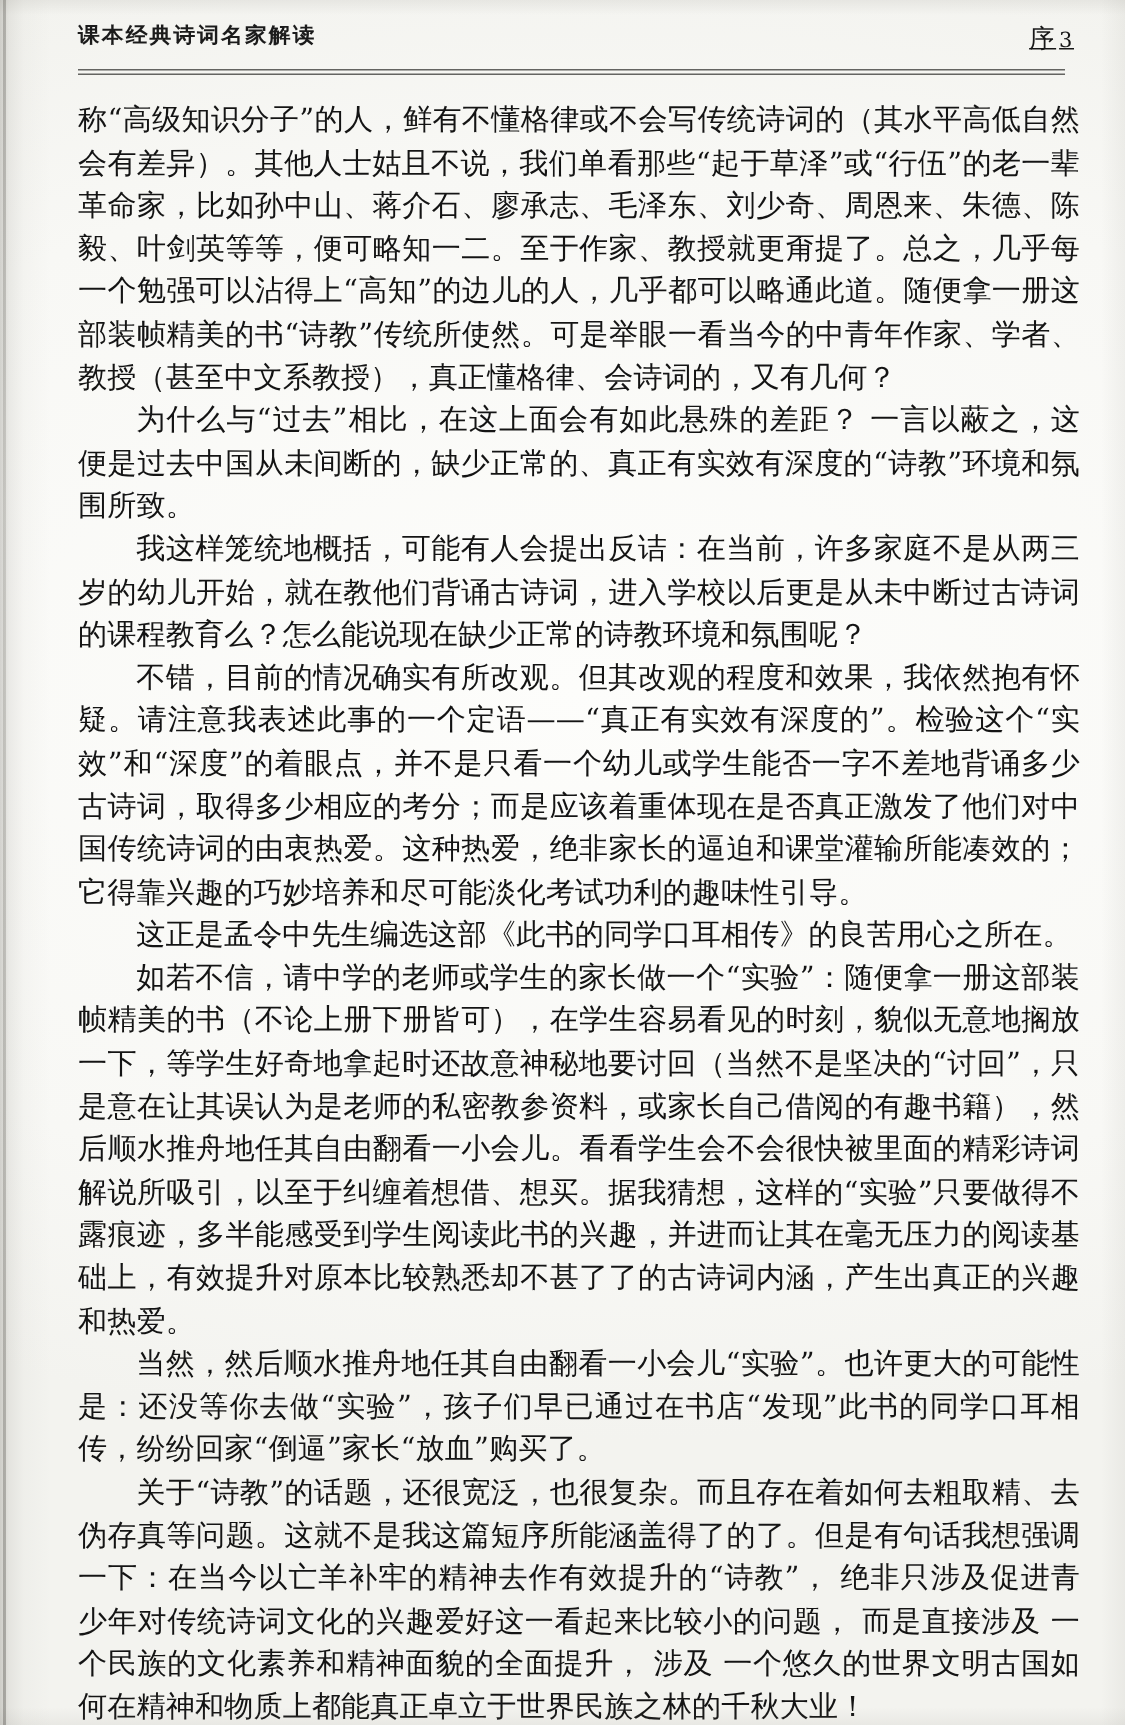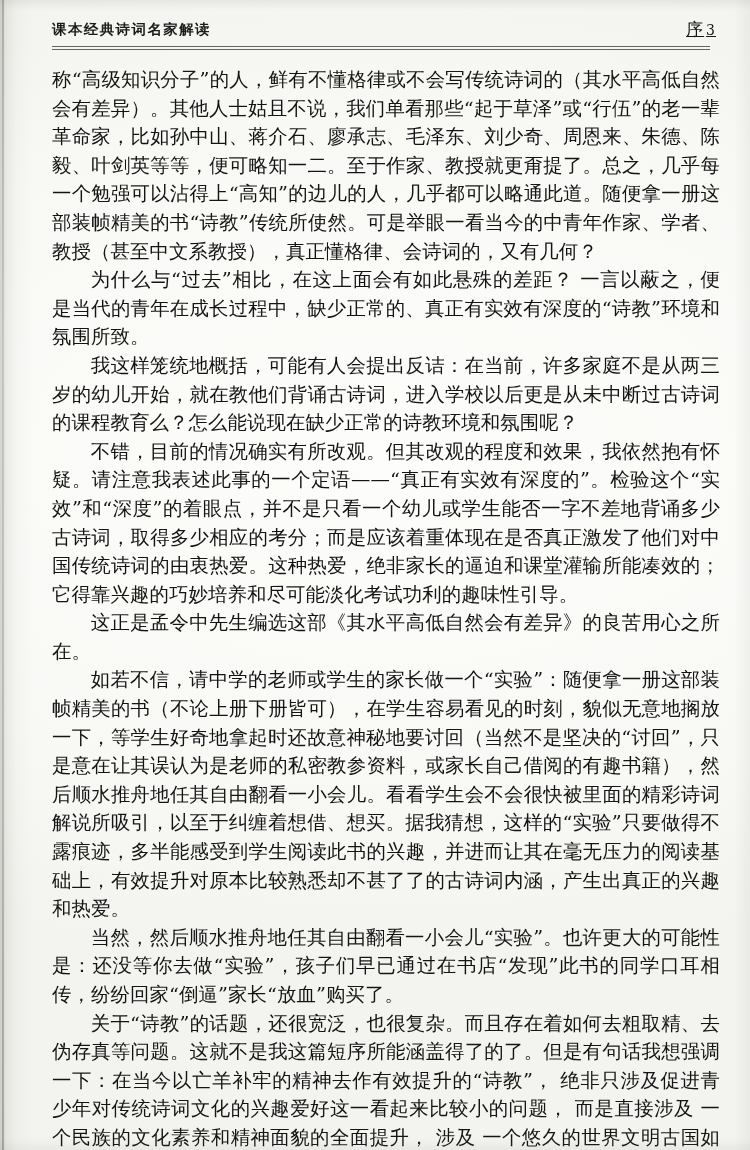--- a/index.html
+++ b/index.html
@@ -80,21 +80,21 @@
     position: absolute;
     left: 52px;
     top: 14px;
     width: 668px;
     z-index: 2;
   }
 
   
   .running-head {
     display: flex;
-    align-items: center;
+    align-items: flex-start;
     justify-content: space-between;
     height: 30px;
   }
   .rh-title {
     font-family: "DejaVu Serif", "Liberation Serif", serif;
     font-size: 14.5px;
     font-weight: bold;
     letter-spacing: 1.4px;
     color: #1b1b1b;
     transform: scaleY(0.96);
@@ -175,23 +175,23 @@
       <div class="rh-title">课本经典诗词名家解读</div>
       <div class="rh-folio">
         <span>序</span><span class="folio-num">3</span>
       </div>
     </div>
 
     <div class="rule-double"></div>
 
     <div class="body-text" id="body-text">
         <p class="noindent last-line-left">称“高级知识分子”的人，鲜有不懂格律或不会写传统诗词的（其水平高低自然会有差异）。其他人士姑且不说，我们单看那些“起于草泽”或“行伍”的老一辈革命家，比如孙中山、蒋介石、廖承志、毛泽东、刘少奇、周恩来、朱德、陈毅、叶剑英等等，便可略知一二。至于作家、教授就更甭提了。总之，几乎每一个勉强可以沾得上“高知”的边儿的人，几乎都可以略通此道。随便拿一册这部装帧精美的书“诗教”传统所使然。可是举眼一看当今的中青年作家、学者、教授（甚至中文系教授），真正懂格律、会诗词的，又有几何？</p>
-        <p class="indent last-line-left">为什么与“过去”相比，在这上面会有如此悬殊的差距？ 一言以蔽之，便是当代的青年在成长过程中，缺少正常的、真正有实效有深度的“诗教”环境和氛围所致。</p>
+        <p class="indent last-line-left">为什么与“过去”相比，在这上面会有如此悬殊的差距？ 一言以蔽之，这便是过去中国从未间断的，缺少正常的、真正有实效有深度的“诗教”环境和氛围所致。</p>
         <p class="indent last-line-left">我这样笼统地概括，可能有人会提出反诘：在当前，许多家庭不是从两三岁的幼儿开始，就在教他们背诵古诗词，进入学校以后更是从未中断过古诗词的课程教育么？怎么能说现在缺少正常的诗教环境和氛围呢？</p>
         <p class="indent last-line-left">不错，目前的情况确实有所改观。但其改观的程度和效果，我依然抱有怀疑。请注意我表述此事的一个定语——“真正有实效有深度的”。检验这个“实效”和“深度”的着眼点，并不是只看一个幼儿或学生能否一字不差地背诵多少古诗词，取得多少相应的考分；而是应该着重体现在是否真正激发了他们对中国传统诗词的由衷热爱。这种热爱，绝非家长的逼迫和课堂灌输所能凑效的；它得靠兴趣的巧妙培养和尽可能淡化考试功利的趣味性引导。</p>
-        <p class="indent last-line-left">这正是孟令中先生编选这部《其水平高低自然会有差异》的良苦用心之所在。</p>
+        <p class="indent last-line-left">这正是孟令中先生编选这部《此书的同学口耳相传》的良苦用心之所在。</p>
         <p class="indent last-line-left">如若不信，请中学的老师或学生的家长做一个“实验”：随便拿一册这部装帧精美的书（不论上册下册皆可），在学生容易看见的时刻，貌似无意地搁放一下，等学生好奇地拿起时还故意神秘地要讨回（当然不是坚决的“讨回”，只是意在让其误认为是老师的私密教参资料，或家长自己借阅的有趣书籍），然后顺水推舟地任其自由翻看一小会儿。看看学生会不会很快被里面的精彩诗词解说所吸引，以至于纠缠着想借、想买。据我猜想，这样的“实验”只要做得不露痕迹，多半能感受到学生阅读此书的兴趣，并进而让其在毫无压力的阅读基础上，有效提升对原本比较熟悉却不甚了了的古诗词内涵，产生出真正的兴趣和热爱。</p>
         <p class="indent last-line-left">当然，然后顺水推舟地任其自由翻看一小会儿“实验”。也许更大的可能性是：还没等你去做“实验”，孩子们早已通过在书店“发现”此书的同学口耳相传，纷纷回家“倒逼”家长“放血”购买了。</p>
         <p class="indent last-line-left">关于“诗教”的话题，还很宽泛，也很复杂。而且存在着如何去粗取精、去伪存真等问题。这就不是我这篇短序所能涵盖得了的了。但是有句话我想强调一下：在当今以亡羊补牢的精神去作有效提升的“诗教”， 绝非只涉及促进青少年对传统诗词文化的兴趣爱好这一看起来比较小的问题， 而是直接涉及 一个民族的文化素养和精神面貌的全面提升， 涉及 一个悠久的世界文明古国如何在精神和物质上都能真正卓立于世界民族之林的千秋大业！</p>
       </div>
 
   </div>
 </div>
 
 </body></html>

